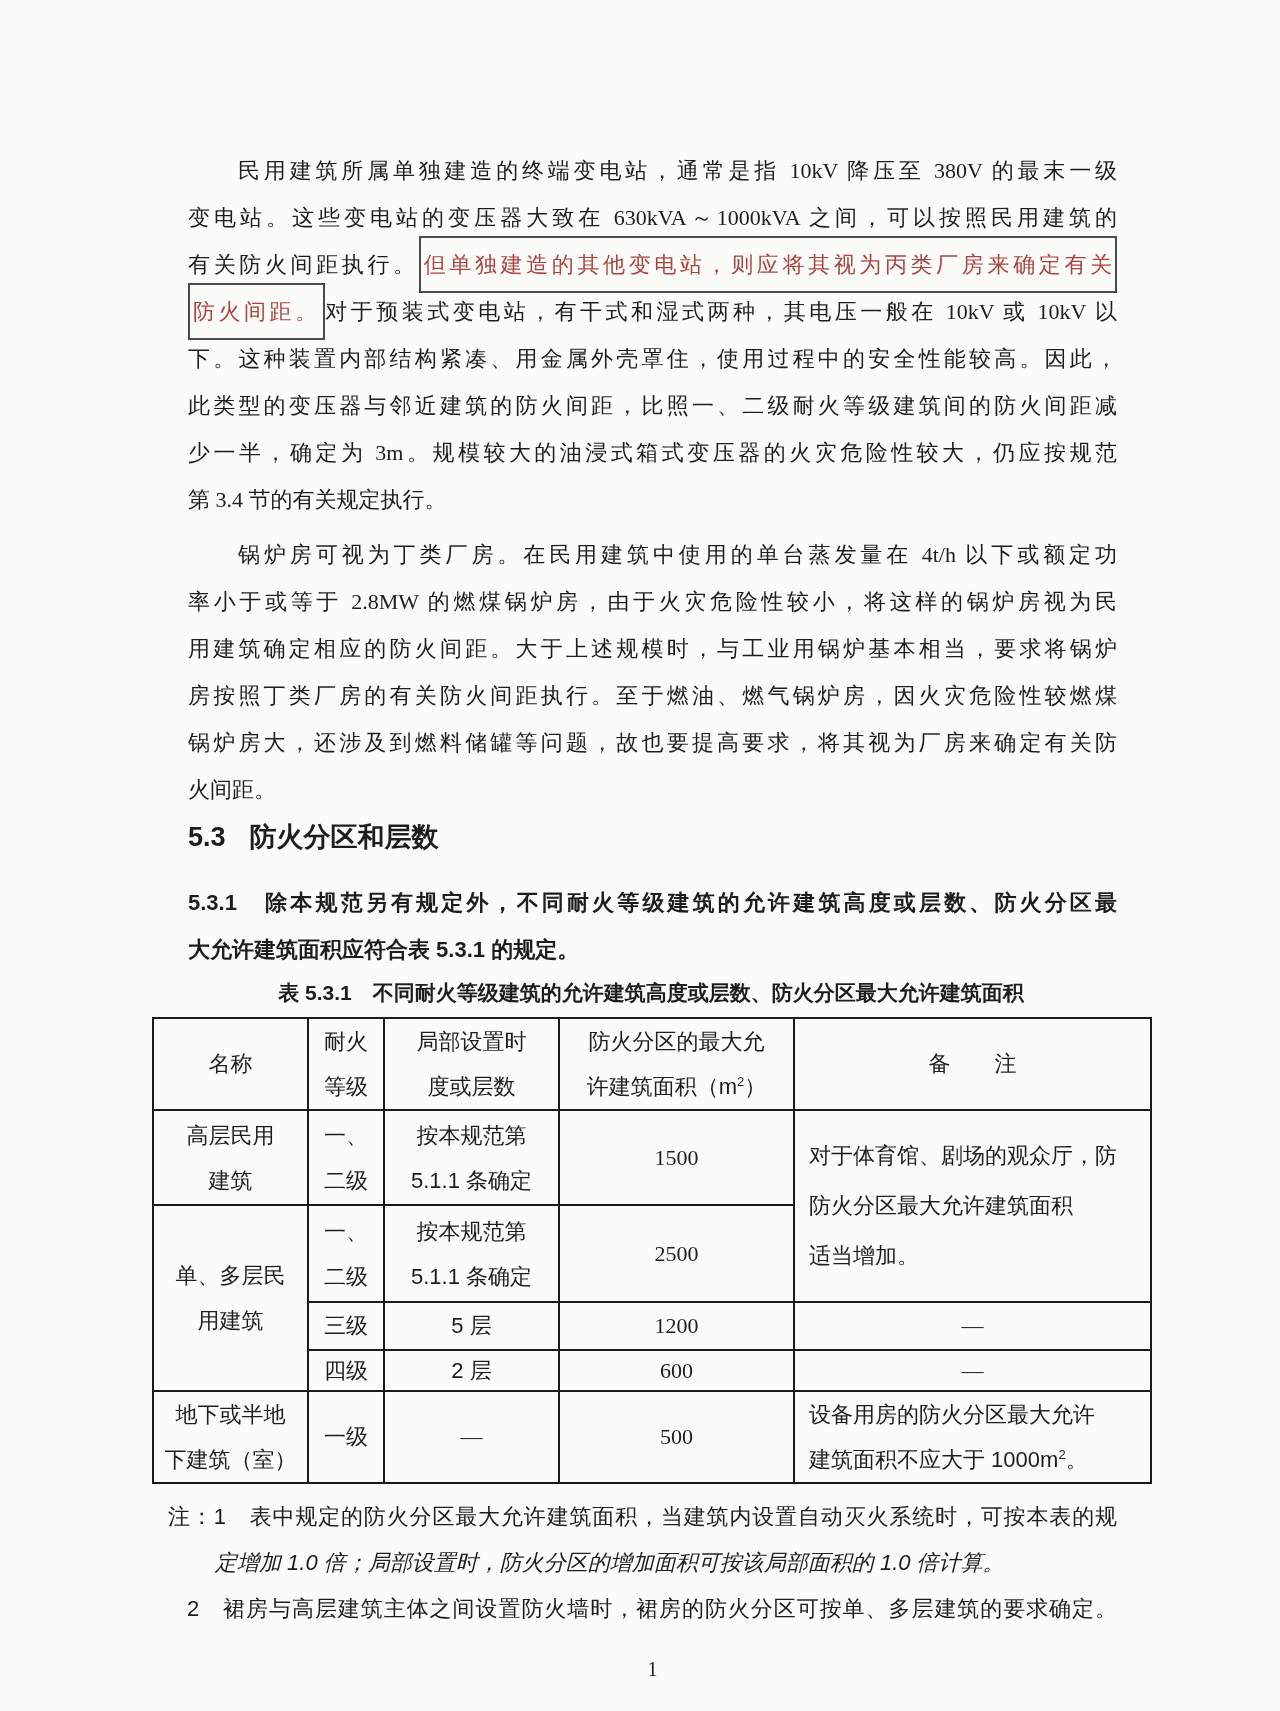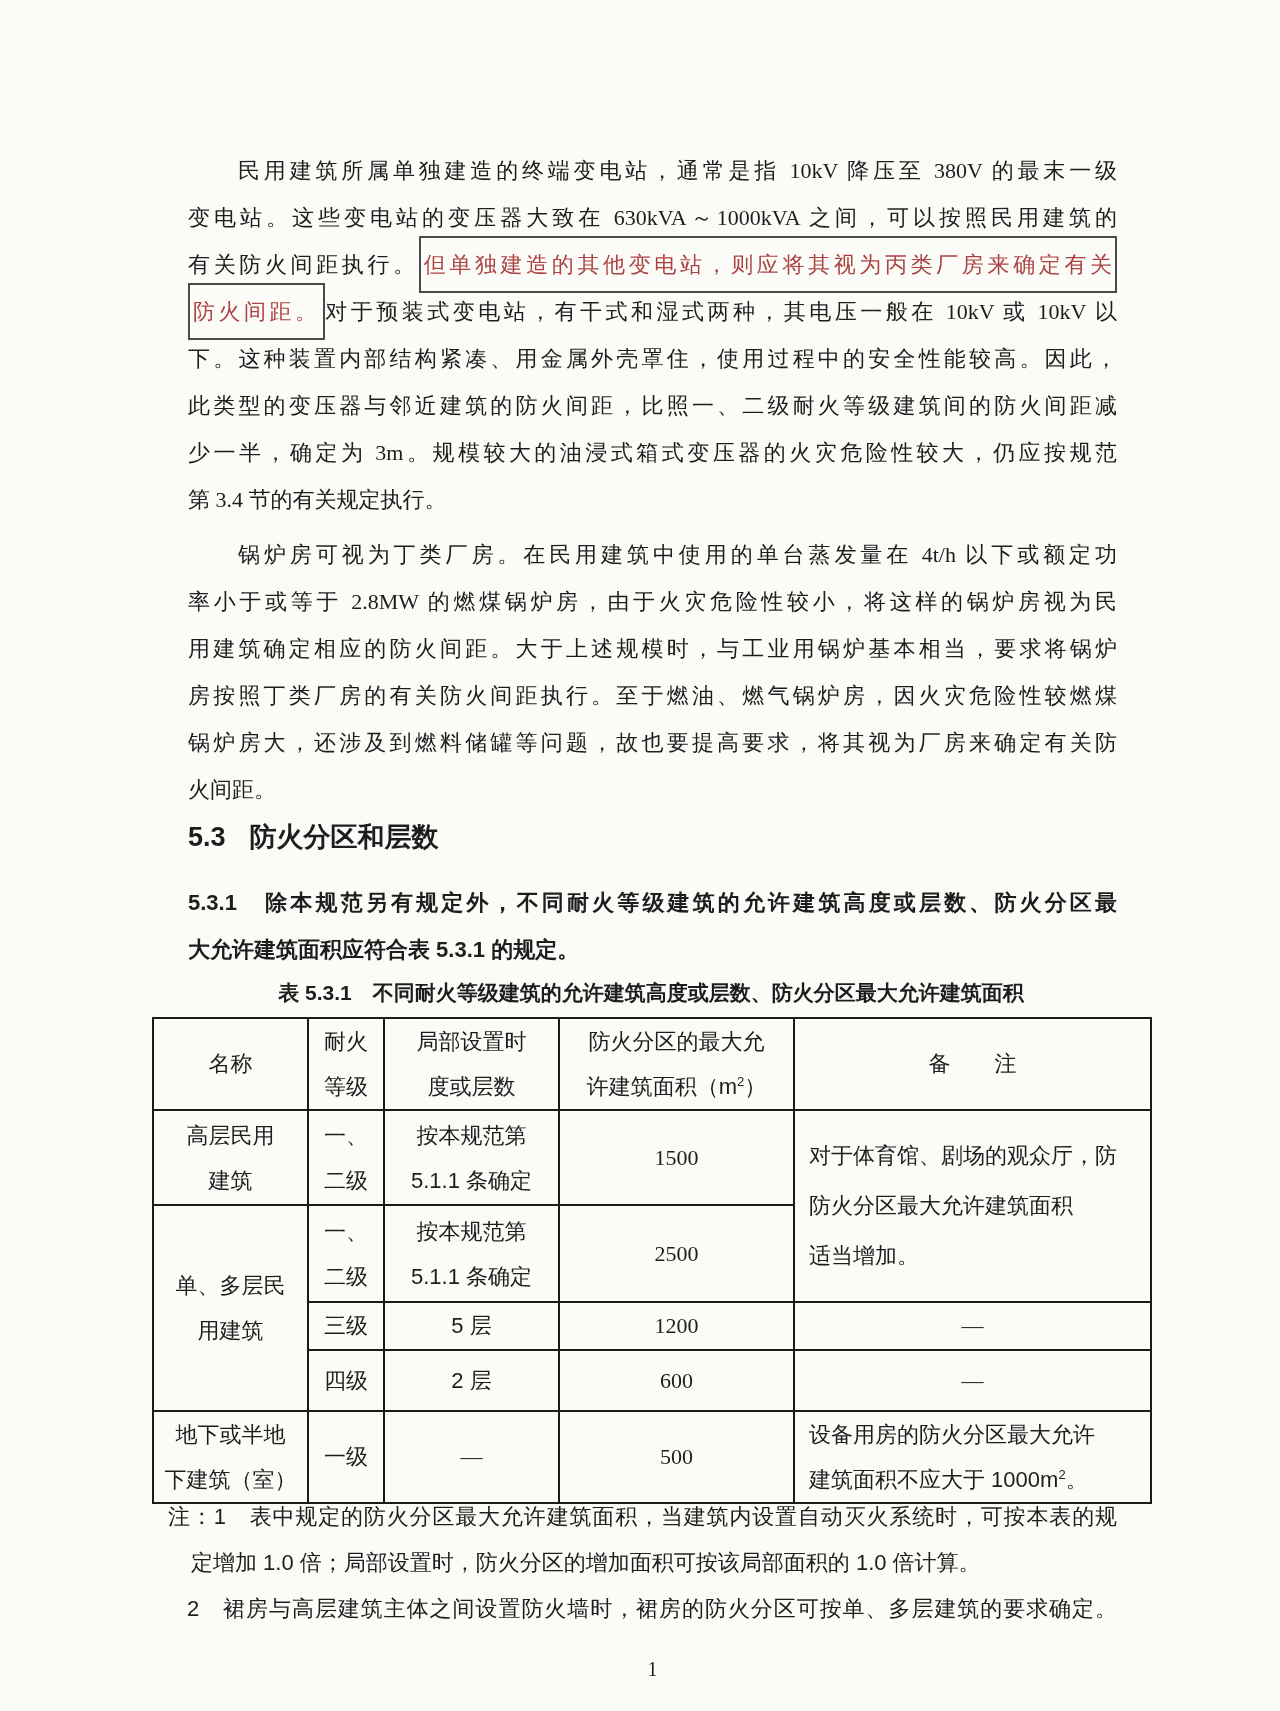--- a/index.html
+++ b/index.html
@@ -25,21 +25,21 @@
   table.t531{position:absolute;left:152px;top:1017px;width:998px;
     border-collapse:collapse;table-layout:fixed;font-size:22px;}
   .t531 td{border:2px solid #1a1a1a;text-align:center;vertical-align:middle;padding:0;overflow:hidden;}
   .t531 .cl{line-height:45px;height:45px;}
   .t531 .rl{line-height:50px;height:50px;}
   .num{font-family:"Liberation Serif","DejaVu Serif",serif;}
   .remark-left{text-align:left !important;padding:0 8px 0 14px !important;}
   .sup{font-size:13px;vertical-align:super;line-height:0;}
   .notes{position:absolute;left:168px;width:949px;top:1494px;font-size:22px;}
   .nline{height:46px;line-height:46px;}
-  .n2{margin-left:23px;}
+  .n2{margin-left:47px;font-style:italic;}
   .n3{margin-left:19px;}
   .pageno{position:absolute;top:1658px;left:188px;width:929px;text-align:center;font-size:20px;}
 </style>
 </head>
 <body>
 
 <div>
 
   <div class="blk serif" style="top:147px;">
     <div class="tline jfy indent"><span>民用建筑所属单独建造的终端变电站，通常是指 10kV 降压至 380V 的最末一级</span></div>
@@ -147,21 +147,21 @@
       <td>
             <div>5 层</div>
           </td>
       <td class="num">
             <div>1200</div>
           </td>
       <td class="num">
             <div>—</div>
           </td>
     </tr>
-    <tr style="height:61px;margin-top:20px;">
+    <tr style="height:41px;margin-top:20px;">
       <td>
             <div>四级</div>
           </td>
       <td>
             <div>2 层</div>
           </td>
       <td class="num">
             <div>600</div>
           </td>
       <td class="num">

